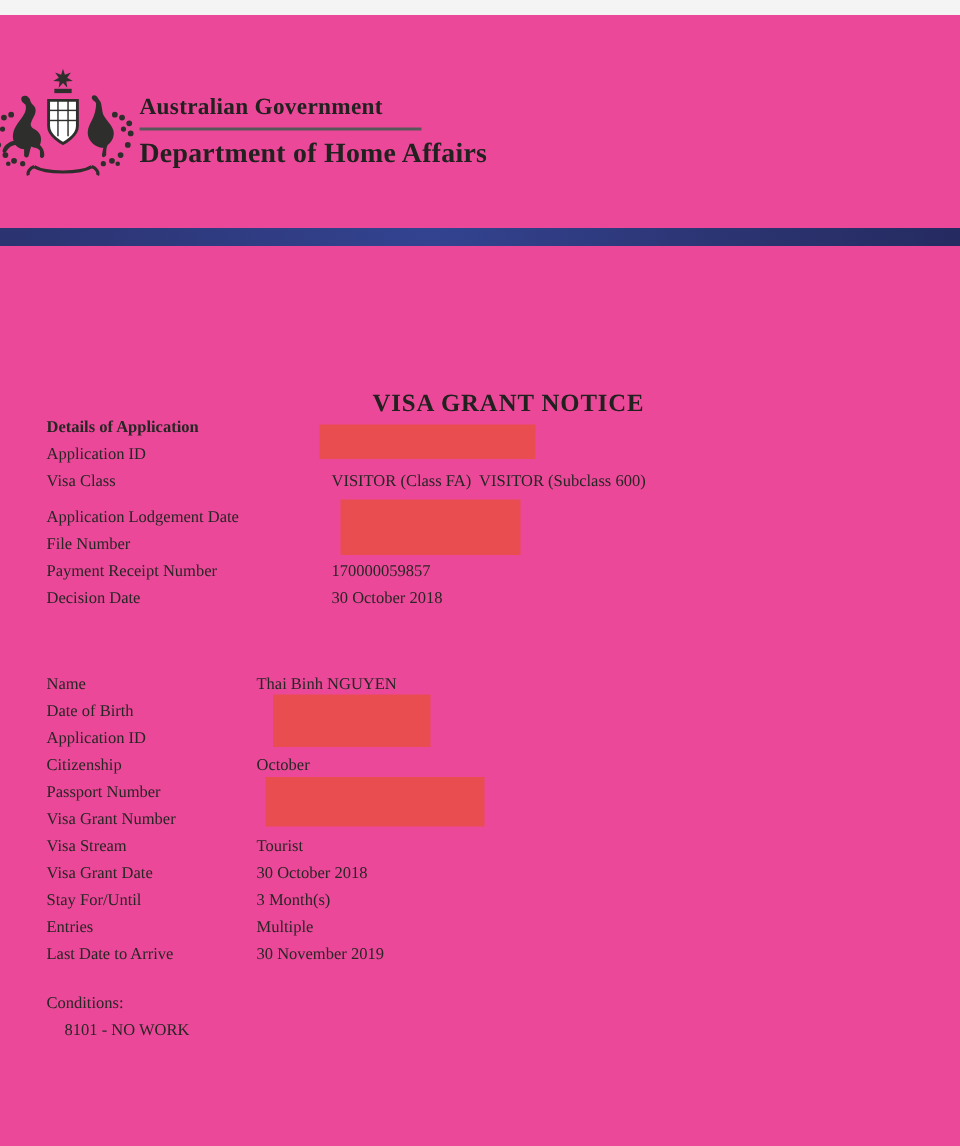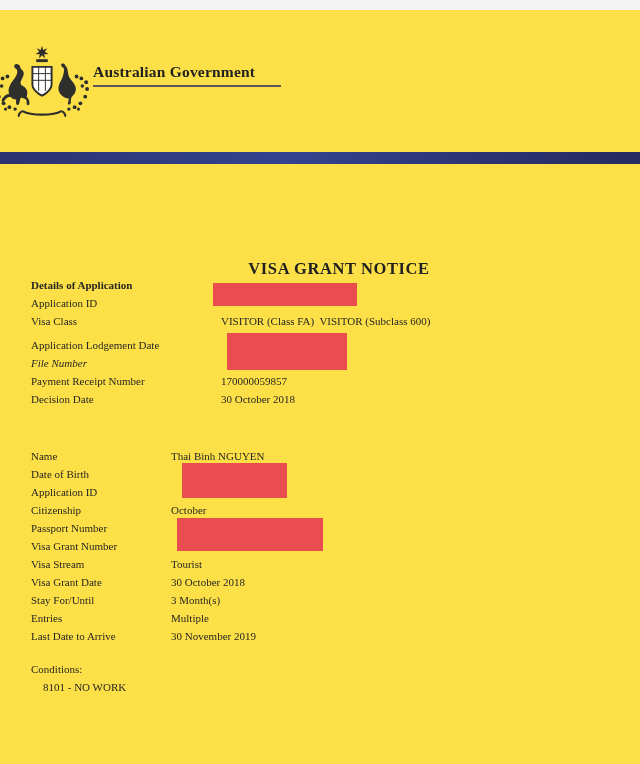--- a/index.html
+++ b/index.html
@@ -1,19 +1,19 @@
 <!DOCTYPE html>
 <html><head>
 <meta charset="utf-8">
 <style>
   html,body{margin:0;padding:0;}
   #page{
     position:relative;
     width:640px;height:764px;
-    background:#fde047;
+    background:#ec4899;
     overflow:hidden;
     font-family:"Liberation Serif","DejaVu Serif",serif;
     color:#262624;
   }
   #topbar{
     position:absolute;top:0;left:0;width:640px;height:10px;
     background:linear-gradient(#f6f6f7,#efeff1);
   }
   
   #crest{position:absolute;left:-6px;top:42px;width:96px;height:92px;}
@@ -49,21 +49,21 @@
   .heading{font-weight:bold;}
   .row .label{position:absolute;left:0;top:0;}
   .row .value{position:absolute;top:0;}
   .s1 .value{left:190px;}
   .s2 .value{left:140px;}
   
   #h-details{top:276px;}
   #r-appid{top:294px;}
   #r-visaclass{top:312px;}
   #r-lodgement{top:336px;}
-  #r-filenumber{top:354px;font-style:italic;}
+  #r-filenumber{top:354px;}
   #r-payment{top:372px;}
   #r-decision{top:390px;}
   #h-primary{top:429px;}
   #r-name{top:447px;}
   #r-dob{top:465px;}
   #r-appid2{top:483px;}
   #r-citizenship{top:501px;}
   #r-passport{top:519px;}
   #r-grantnumber{top:537px;}
   #r-stream{top:555px;}
@@ -143,20 +143,21 @@
 
     <g fill="none" stroke="#2e2e2c" stroke-width="2.2">
       <path d="M30,70 C38,75 62,75 70,70"></path>
       <path d="M30,70 C27,71 25,74 26,76 M70,70 C73,71 75,74 74,76"></path>
     </g>
   </svg>
 
   <div id="gov-block">
     <div id="gov-name">Australian Government</div>
     <div id="gov-divider"></div>
+    <div id="dept-name">Department of Home Affairs</div>
   </div>
 
   <div id="bluebar" style="background: linear-gradient(90deg, rgb(43, 51, 112) 0%, rgb(51, 67, 144) 45%, rgb(43, 51, 112) 78%, rgb(37, 43, 97) 100%);"></div>
 
   <div id="doc-title">VISA GRANT NOTICE</div>
 
   <div id="h-details" class="heading">Details of Application</div>
 
   <div id="r-appid" class="row s1">
     <span class="label">Application ID</span>

